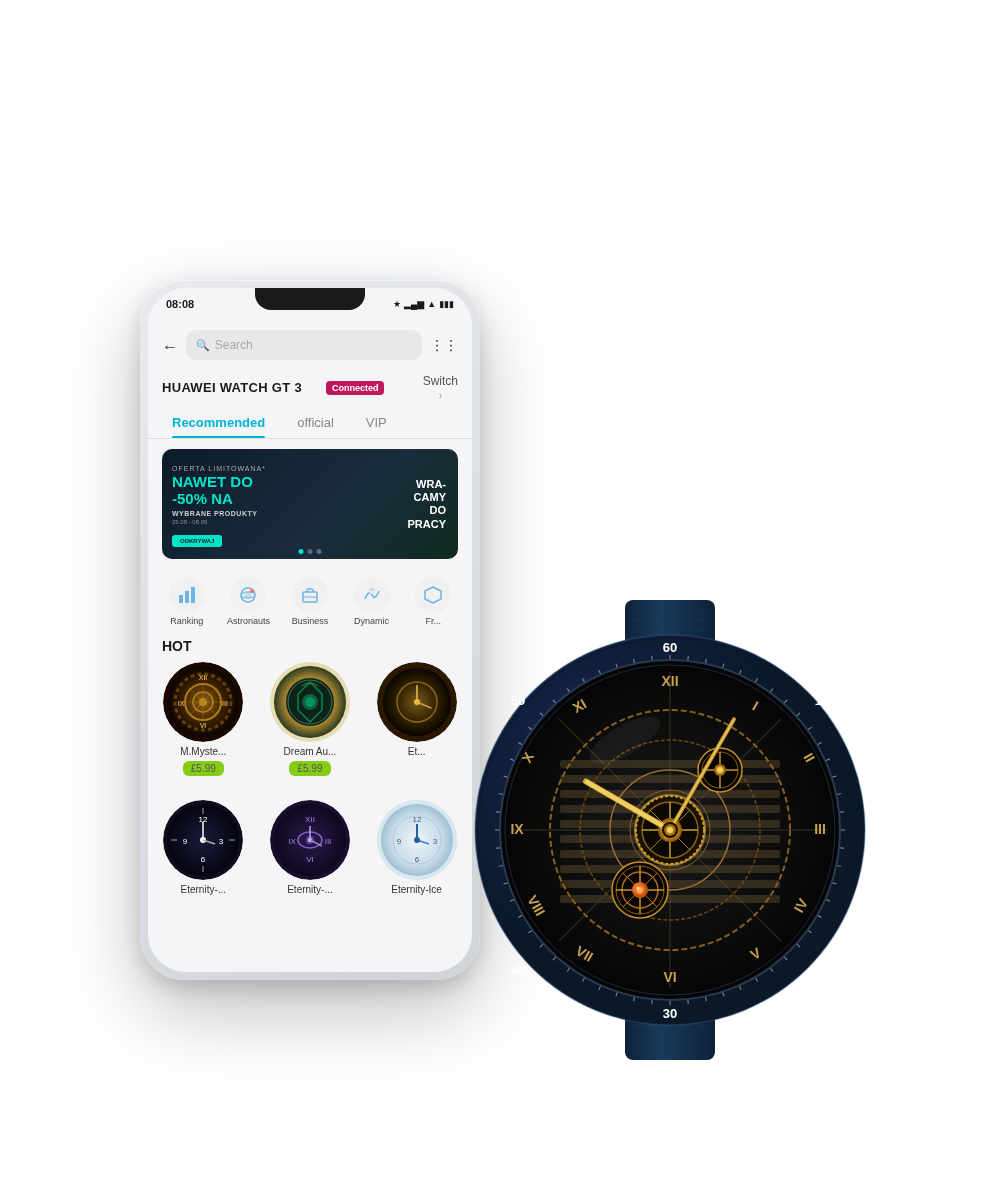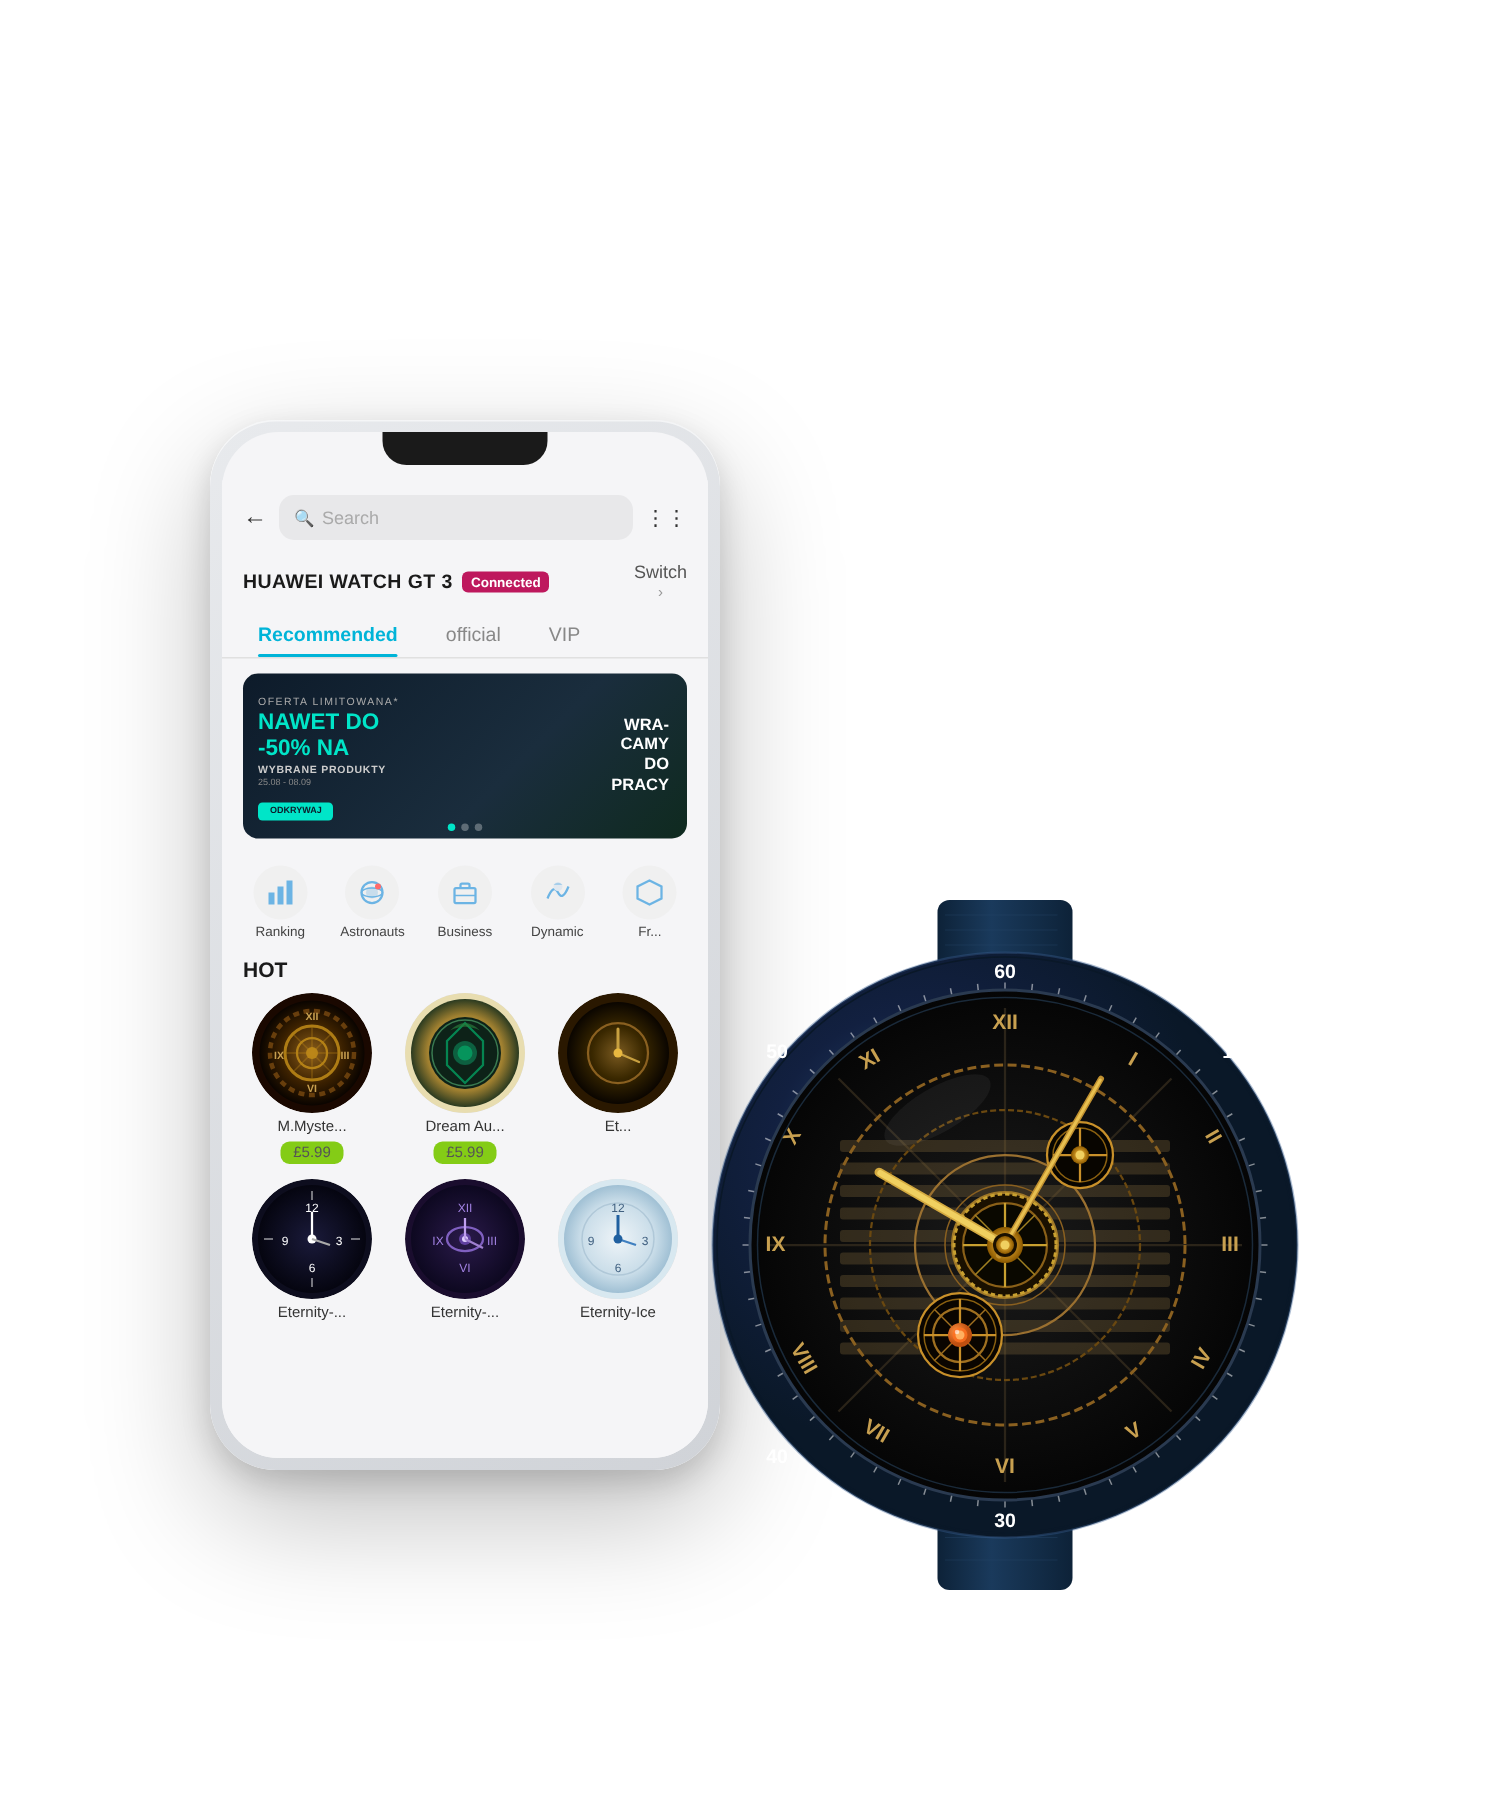--- a/index.html
+++ b/index.html
@@ -119,21 +119,21 @@
     .grid-icon {
       font-size: 14px;
       color: #333;
     }
 
     
     .device-row {
       display: flex;
       align-items: center;
       padding: 6px 14px 8px;
-      gap: 6px;
+      gap: 24px;
     }
     .device-name {
       font-size: 13px;
       font-weight: 700;
       color: #1a1a1a;
       letter-spacing: 0.3px;
     }
     .connected-badge {
       background: #be185d;
       color: white;
@@ -308,21 +308,21 @@
       padding: 4px 14px 8px;
       font-size: 14px;
       font-weight: 700;
       color: #1a1a1a;
     }
 
     
     .watch-grid {
       display: grid;
       grid-template-columns: repeat(3, 1fr);
-      gap: 10px;
+      gap: 24px;
       padding: 0 14px;
     }
     .watch-card {
       display: flex;
       flex-direction: column;
       align-items: center;
       gap: 4px;
     }
     .watch-face {
       width: 80px; height: 80px;
@@ -358,20 +358,29 @@
   </style>
 </head>
 <body>
 
 <div class="scene">
 
   <div class="phone">
     <div class="phone-inner">
       <div class="phone-notch"></div>
 
+      <div class="status-bar">
+        <span class="status-time">08:08</span>
+        <div class="status-icons">
+          <span>★</span>
+          <span>▂▄▆</span>
+          <span>▲</span>
+          <span>▮▮▮</span>
+        </div>
+      </div>
 
       <div class="screen">
 
         <div class="header-bar">
           <span class="back-arrow">←</span>
           <div class="search-box">
             <span class="search-icon-inner">🔍</span>
             <span class="search-placeholder">Search</span>
           </div>
           <span class="grid-icon">⋮⋮</span>

